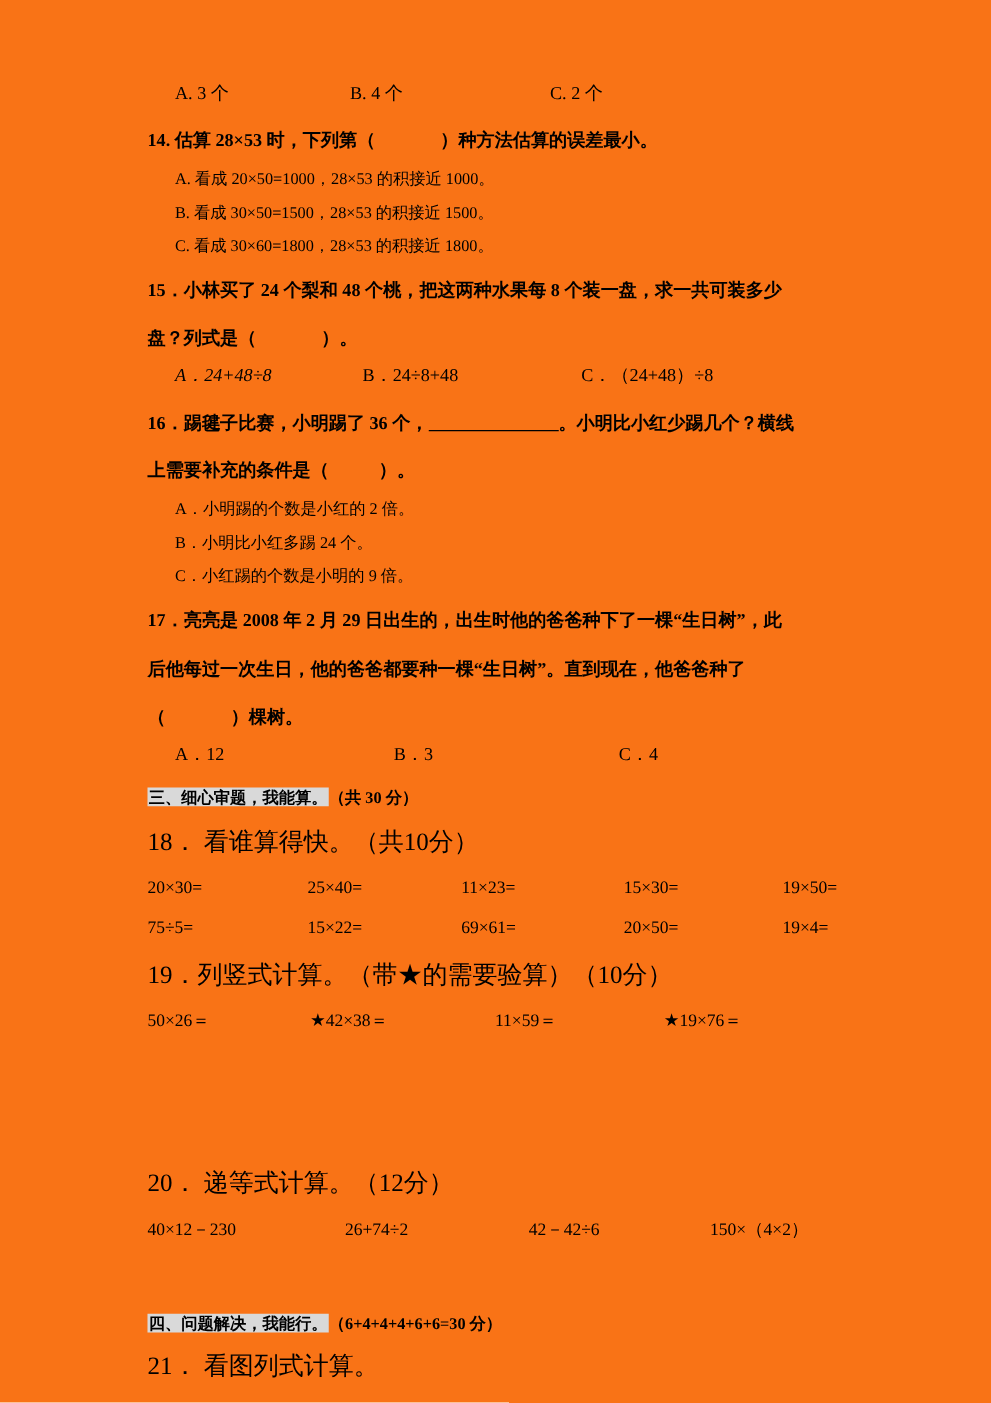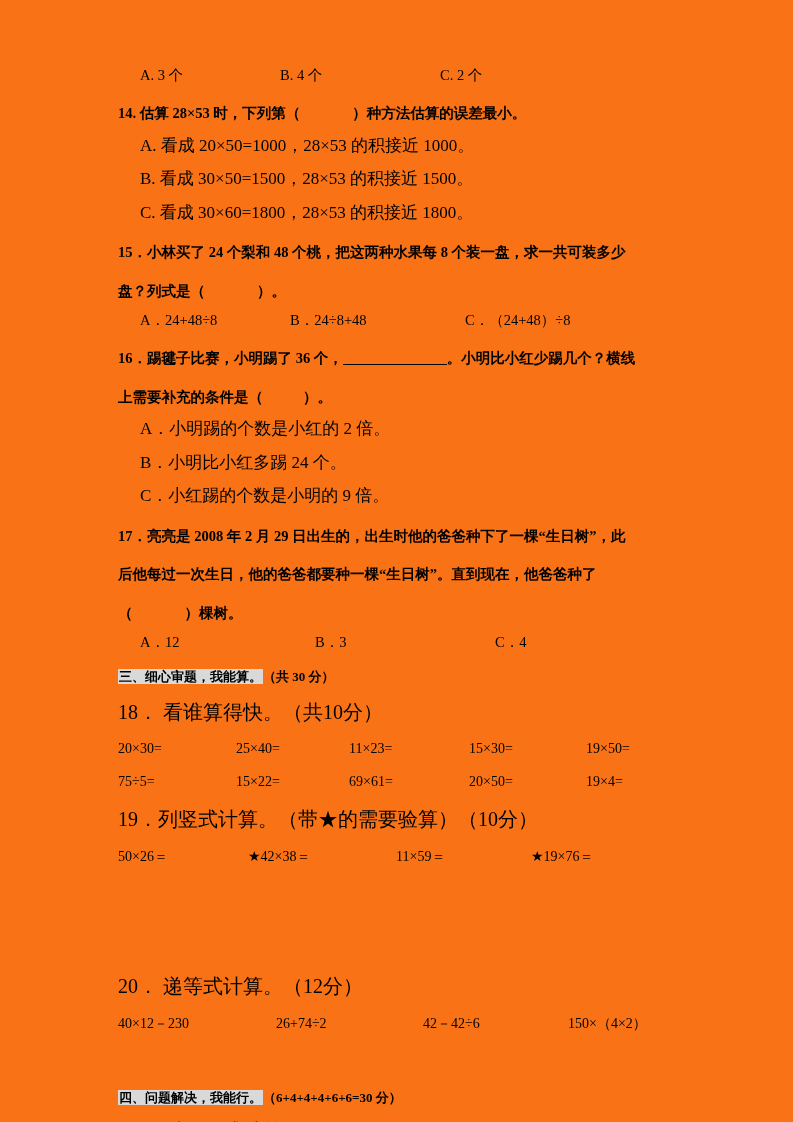--- a/index.html
+++ b/index.html
@@ -26,21 +26,21 @@
   }
   
   .q {
     font-size: 14.5px;
     line-height: 1.62;
     margin: 15px 0 0 0;
     text-align: justify;
     font-weight: bold;
   }
   .q-indent {
-    font-size: 17px;
+    font-size: 13px;
     line-height: 1.62;
     margin: 6px 0 0 0;
     padding-left: 22px;
   }
   .opts {
     margin: 6px 0 0 0;
     padding-left: 22px;
     font-size: 14.5px;
     line-height: 1.6;
     display: flex;
@@ -62,20 +62,21 @@
   .sub-q {
     font-size: 20px;
     margin: 9px 0 0 0;
     line-height: 1.6;
   }
   .calc-row {
     display: flex;
     font-size: 14px;
     margin: 9px 0 0 0;
     line-height: 1.7;
+    gap: 10px;
   }
   .calc-row .cell {
     white-space: nowrap;
   }
   .eq-row {
     display: flex;
     font-size: 14px;
     margin: 10px 0 0 0;
     line-height: 1.7;
   }
@@ -117,21 +118,21 @@
     </div>
     <div class="q-indent">A. 看成 20×50=1000，28×53 的积接近 1000。</div>
     <div class="q-indent">B. 看成 30×50=1500，28×53 的积接近 1500。</div>
     <div class="q-indent">C. 看成 30×60=1800，28×53 的积接近 1800。</div>
 
     <div class="q">15．小林买了 24 个梨和 48 个桃，把这两种水果每 8 个装一盘，求一共可装多少</div>
     <div class="q">
       <span>盘？列式是（</span><span class="paren-gap"></span><span>）。</span>
     </div>
     <div class="opts">
-      <span class="o" style="width:150px;">A．24+48÷8</span>
+      <span class="o" style="width:150px;font-style:italic;">A．24+48÷8</span>
       <span class="o" style="width:175px;">B．24÷8+48</span>
       <span class="o">C．（24+48）÷8</span>
     </div>
 
     <div class="q">
       <span>16．踢毽子比赛，小明踢了 36 个，</span><span class="underline-fill"></span><span>。小明比小红少踢几个？横线</span>
     </div>
     <div class="q">
       <span>上需要补充的条件是（</span><span class="paren-gap-sm"></span><span>）。</span>
     </div>

